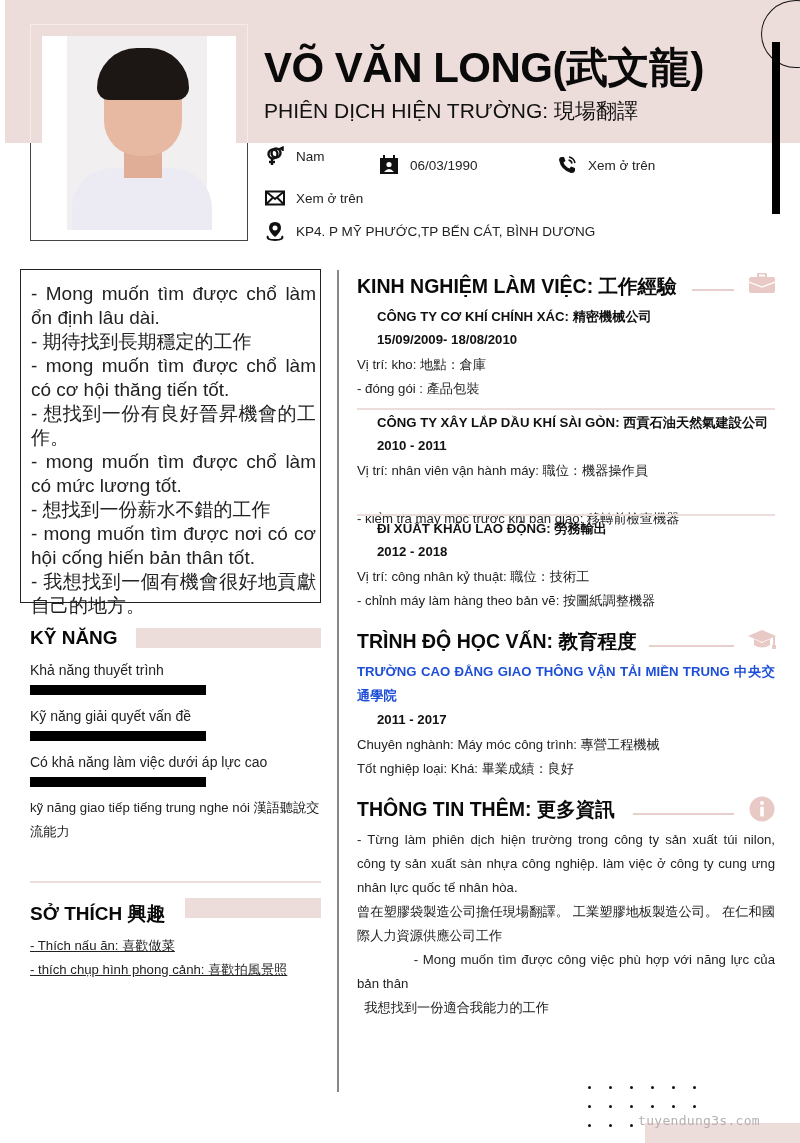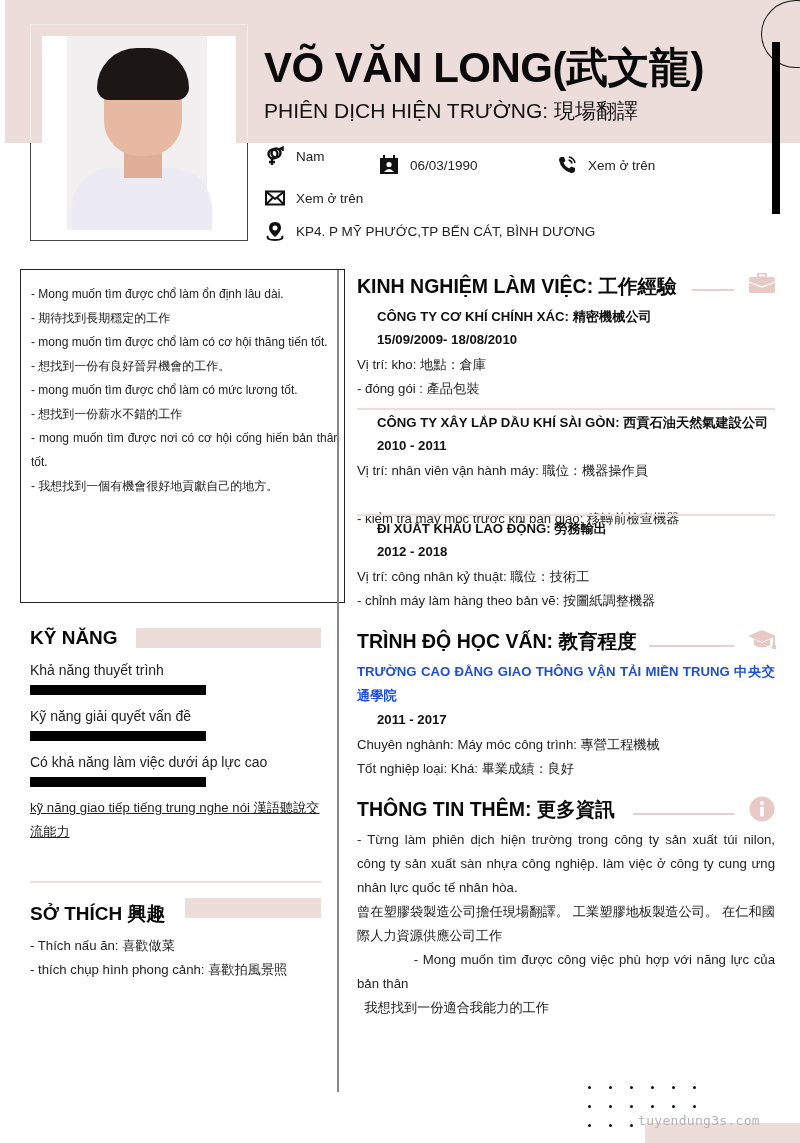--- a/index.html
+++ b/index.html
@@ -18,30 +18,30 @@
 
   .name { position: absolute; left: 264px; top: 40px; font-size: 42px; font-weight: 700; letter-spacing: -0.5px; color: #0a0a0a; white-space: nowrap; }
   .title { position: absolute; left: 264px; top: 97px; font-size: 21px; color: #111; white-space: nowrap; }
 
   .deco-circle { position: absolute; left: 761px; top: 0; width: 70px; height: 68px; border: 1.5px solid #111; border-radius: 50%; }
   .deco-bar { position: absolute; left: 772px; top: 42px; width: 8px; height: 172px; background: #000; }
 
   .contact { position: absolute; font-size: 13.5px; color: #222; display: flex; align-items: center; white-space: nowrap; }
   .contact .ic { width: 20px; height: 20px; margin-right: 11px; display: inline-flex; align-items: center; justify-content: center; }
 
-  .objective-box { position: absolute; left: 20px; top: 269px; width: 325px; height: 334px; border: 1.2px solid #222; padding: 12px 4px 0 10px; font-size: 12px; line-height: 24px; color: #222; text-align: justify; }
+  .objective-box { position: absolute; left: 20px; top: 269px; width: 301px; height: 334px; border: 1.2px solid #222; padding: 12px 4px 0 10px; font-size: 19px; line-height: 24px; color: #222; text-align: justify; }
 
   .vdivider { position: absolute; left: 337px; top: 270px; width: 2px; height: 822px; background: #888; }
 
   .left-heading { position: absolute; font-size: 19px; font-weight: 700; color: #0a0a0a; white-space: nowrap; }
   .pink-bar { position: absolute; background: #ecdcda; }
   .skill-label { position: absolute; left: 30px; font-size: 14px; color: #222; white-space: nowrap; }
   .skill-bar { position: absolute; left: 30px; width: 176px; height: 10px; background: #000; }
   .skill-text-wrap { position: absolute; left: 30px; width: 292px; font-size: 13.2px; line-height: 24px; color: #222; }
-  .hobby { position: absolute; left: 30px; font-size: 13.2px; color: #222; white-space: nowrap; }
+  .hobby { position: absolute; left: 30px; font-size: 13.2px; color: #222; white-space: nowrap; text-decoration: underline; }
   .hr-pink { position: absolute; height: 2px; background: #ecdcda; }
 
   .sec-heading { position: absolute; left: 357px; font-size: 19.5px; font-weight: 700; color: #0a0a0a; white-space: nowrap; }
   .sec-line { position: absolute; height: 1.5px; background: #e8cfcc; }
   .sec-icon { position: absolute; }
 
   .rtext { position: absolute; left: 357px; font-size: 13.2px; color: #222; white-space: nowrap; }
   .rbold { position: absolute; left: 377px; font-size: 13.2px; font-weight: 700; color: #111; white-space: nowrap; }
   .rpara { position: absolute; left: 357px; width: 418px; font-size: 13.2px; line-height: 24px; color: #222; text-align: justify; }
 
@@ -140,21 +140,21 @@
 
 <div class="left-heading" style="left:30px; top:627px;">KỸ NĂNG</div>
 <div class="pink-bar" style="left:136px; top:628px; width:185px; height:20px;"></div>
 
 <div class="skill-label" style="top:662px;">Khả năng thuyết trình</div>
 <div class="skill-bar" style="top:685px;"></div>
 <div class="skill-label" style="top:708px;">Kỹ năng giải quyết vấn đề</div>
 <div class="skill-bar" style="top:731px;"></div>
 <div class="skill-label" style="top:754px;">Có khả năng làm việc dưới áp lực cao</div>
 <div class="skill-bar" style="top:777px;"></div>
-<div class="skill-text-wrap" style="top:796px;text-decoration:underline;">kỹ năng giao tiếp tiếng trung nghe nói  漢語聽說交流能力</div>
+<div class="skill-text-wrap" style="top:796px;">kỹ năng giao tiếp tiếng trung nghe nói  漢語聽說交流能力</div>
 
 <div class="hr-pink" style="left:30px; top:881px; width:291px;"></div>
 
 <div class="left-heading" style="left:30px; top:901px;">SỞ THÍCH 興趣</div>
 <div class="pink-bar" style="left:185px; top:898px; width:136px; height:20px;"></div>
 <div class="hobby" style="top:937px;">- Thích nấu ăn: 喜歡做菜</div>
 <div class="hobby" style="top:961px;">-  thích chụp hình phong cảnh: 喜歡拍風景照</div>
 
 <div class="sec-heading" style="top:273px;">KINH NGHIỆM LÀM VIỆC: 工作經驗</div>
 <div class="sec-line" style="left:692px; top:289px; width:42px;"></div>

